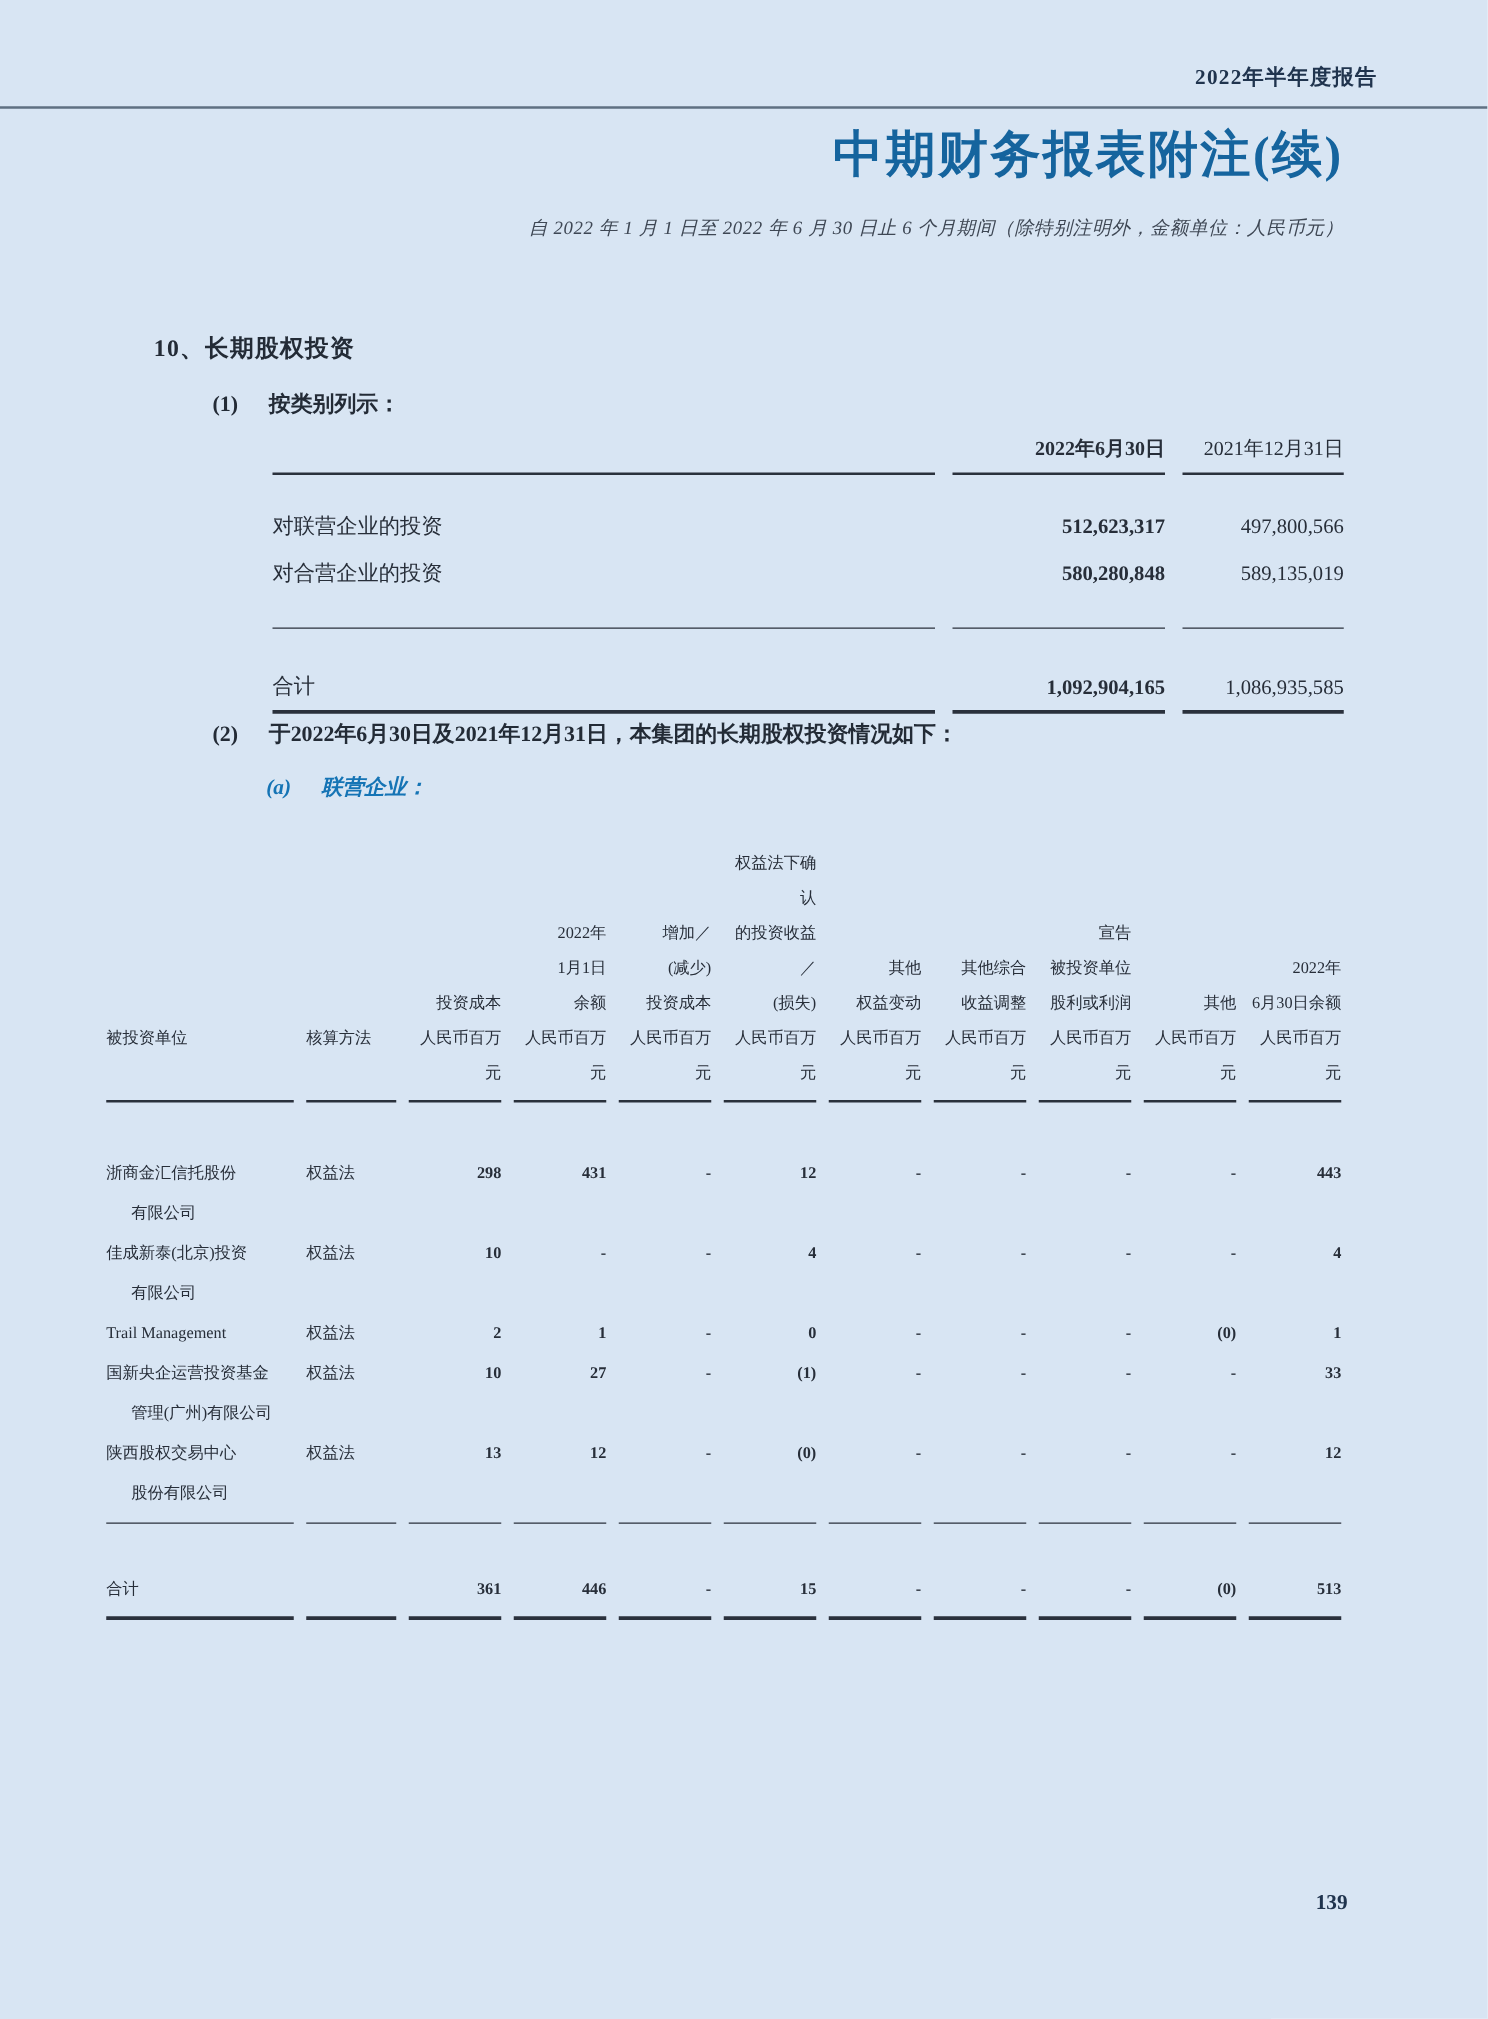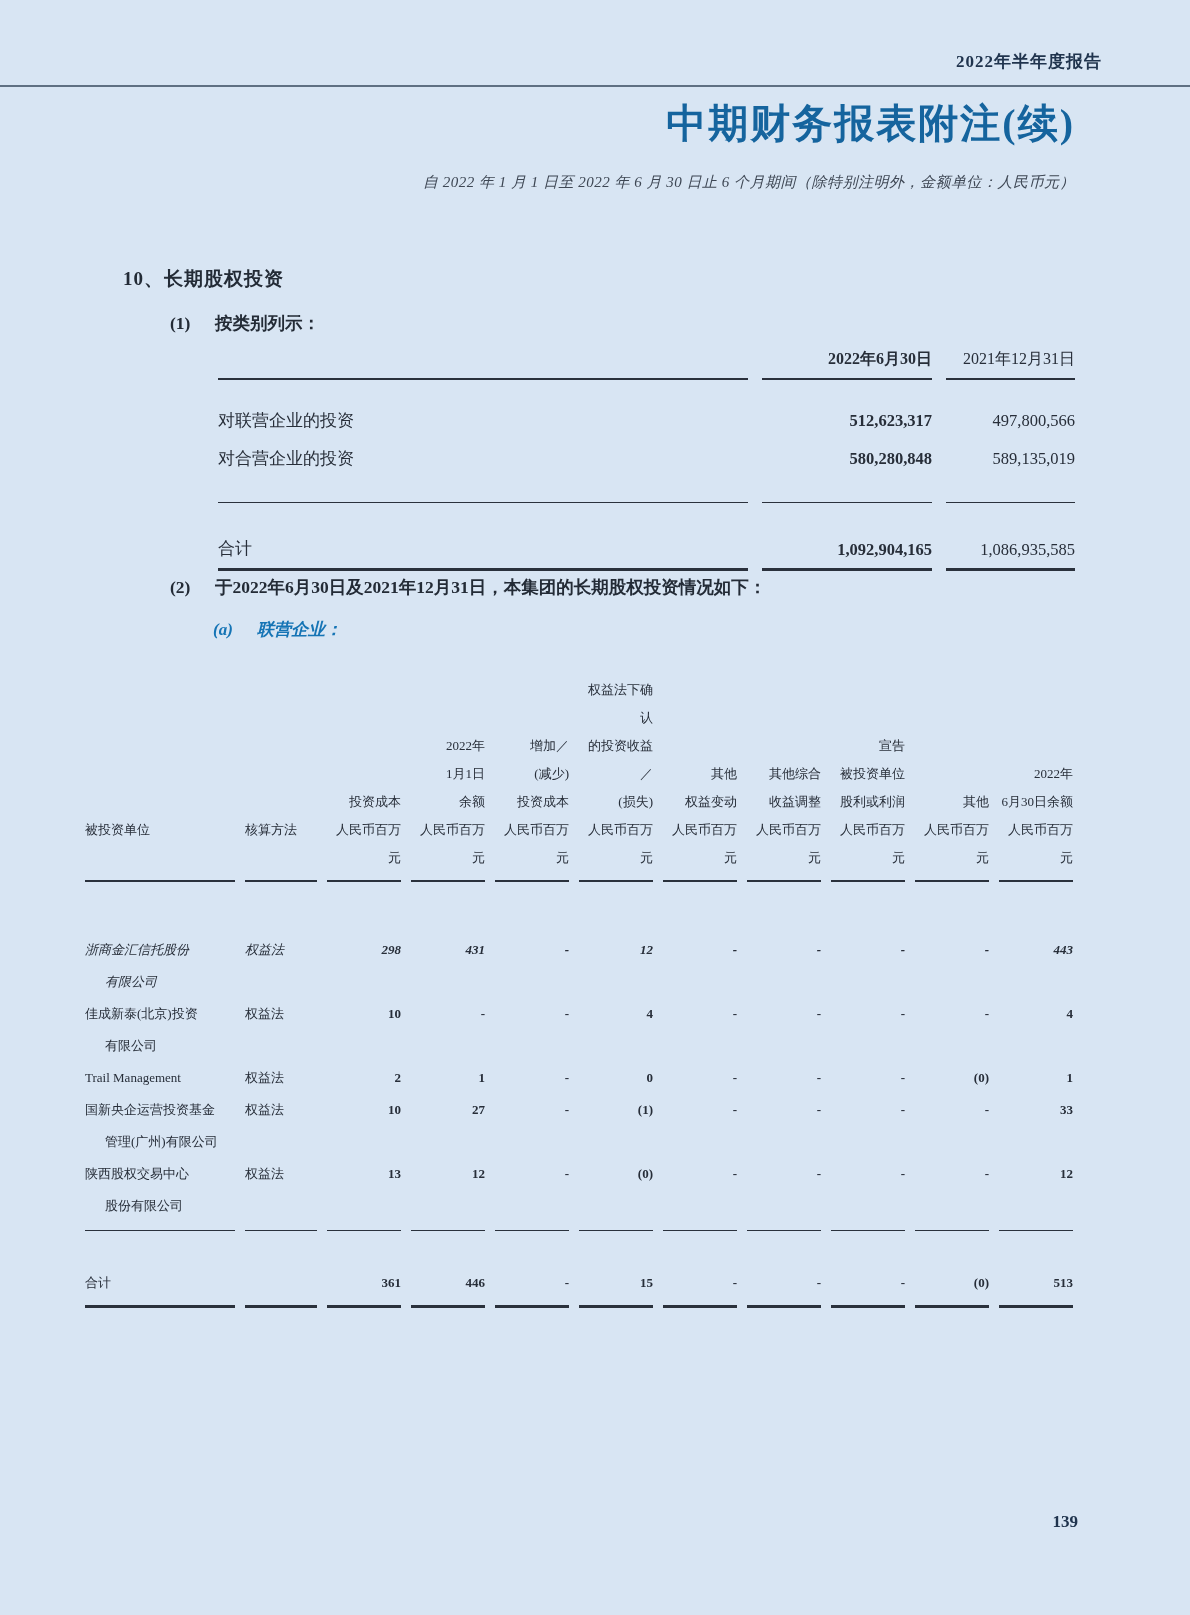--- a/index.html
+++ b/index.html
@@ -52,21 +52,21 @@
 
   
   .t2 { top:652px; left:75px; width:1008px; border-spacing:10px 0; font-size:13px; }
   .t2 td { vertical-align:top; }
   .t2 .al { text-align:left; }
   .t2 .ar { text-align:right; }
   .t2 .hrow td { vertical-align:bottom; border-bottom:2.5px solid #2a313c; padding-top:24px; padding-bottom:8px; font-weight:normal; }
   .t2 .hrow div { line-height:28px; }
   .t2 .unit-spacer { height:28px; }
   .t2 .drow td { line-height:32px; }
-  .t2 .drow.first td { padding-top:52px;font-style:italic; }
+  .t2 .drow.first td { padding-top:40px; }
   .t2 .drow.last td { border-bottom:1.5px solid #2a313c; padding-bottom:8px; }
   .t2 .name2 { padding-left:20px; }
   .t2 .num { font-weight:bold; }
   .t2 .trow td { padding-top:36px; padding-bottom:6px; border-bottom:3px solid #2a313c; line-height:32px; }
 
   .page-num { top:1512px; right:112px; font-size:17px; font-weight:bold; color:#20344e; }
 </style>
 </head>
 <body>
 

